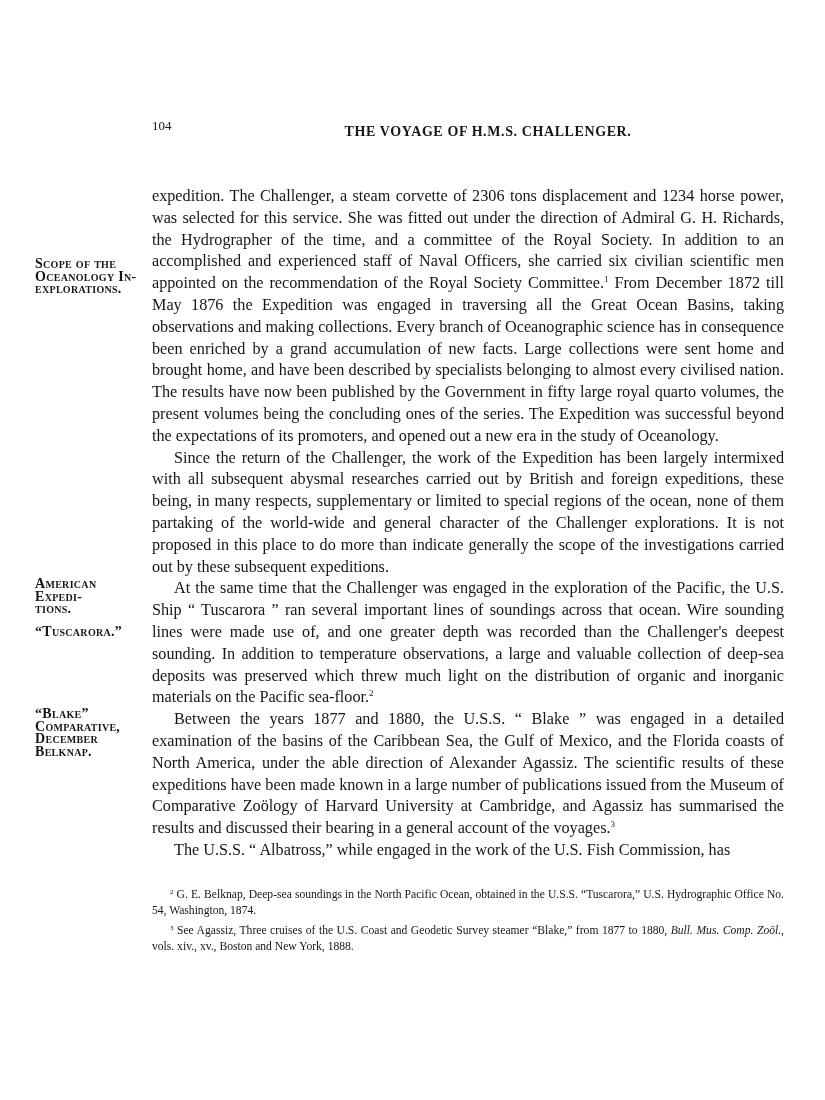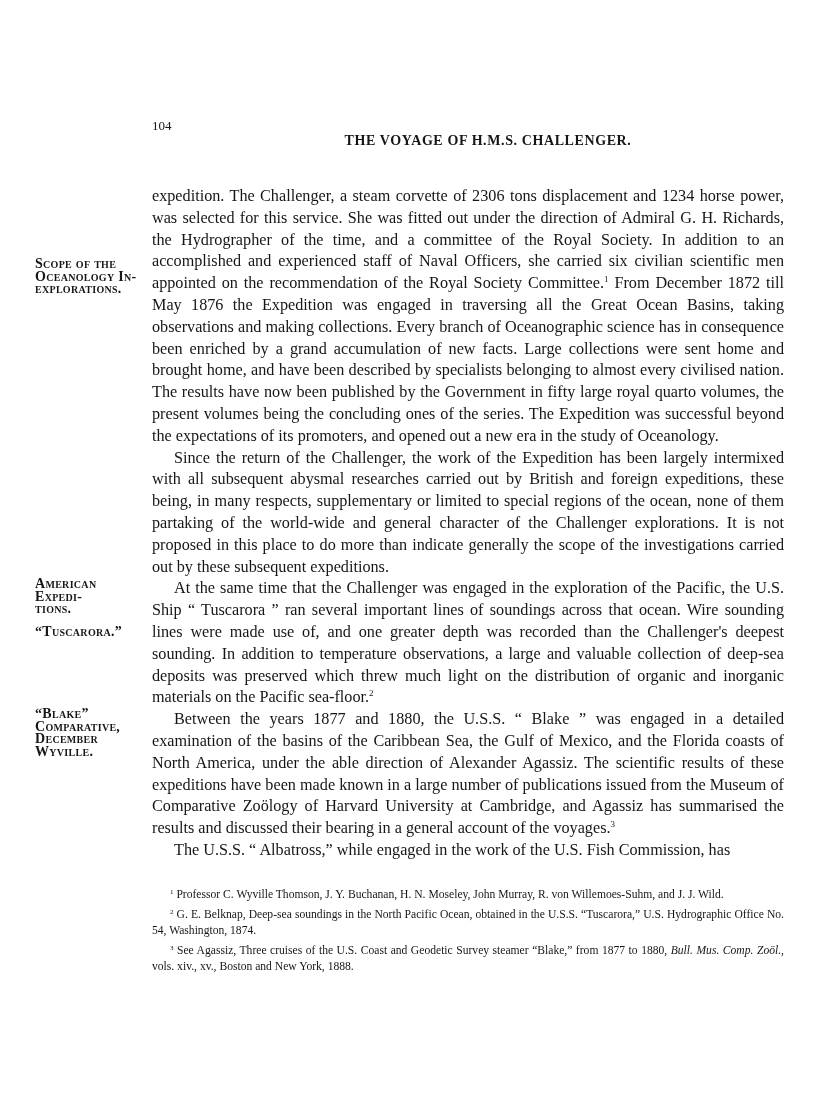--- a/index.html
+++ b/index.html
@@ -12,21 +12,21 @@
       color: #161616;
     }
     .page-header {
       position: absolute; left: 152px; top: 118px; width: 632px; height: 22px;
     }
     .page-number {
       position: absolute; left: 0; top: 0;
       font-weight: normal; font-size: 13px;
     }
     .running-title {
-      position: absolute; left: 0; right: 0; top: 15px; text-align: center;
+      position: absolute; left: 0; right: 0; top: 6px; text-align: center;
       font-weight: bold; font-size: 14px; letter-spacing: 0.6px;
       padding-left: 40px;
     }
     .body-text {
       position: absolute; left: 152px; top: 150px; width: 632px;
       font-size: 16.2px; line-height: 21.8px;
       text-align: justify;
       margin-top: 36px;
     }
     .body-text p { margin: 0; text-indent: 0; }
@@ -64,21 +64,21 @@
 <div class="sidenote" style="top:578px;">
   <span>American Expedi-</span>
   <span>tions.</span>
   <span style="margin-top:10px;">“Tuscarora.”</span>
 </div>
 
 <div class="sidenote" style="top:708px;">
   <span>“Blake”</span>
   <span>Comparative,</span>
   <span>December</span>
-  <span>Wyville.</span>
+  <span>Belknap.</span>
 </div>
 
 <div class="body-text">
   <p>
     <span>expedition. The Challenger, a steam corvette of 2306 tons displacement and 1234 horse power, was selected for this service. She was fitted out under the direction of Admiral G. H. Richards, the Hydrographer of the time, and a committee of the Royal Society. In addition to an accomplished and experienced staff of Naval Officers, she carried six civilian scientific men appointed on the recommendation of the Royal Society Committee.</span><sup class="fnref">1</sup><span> From December 1872 till May 1876 the Expedition was engaged in traversing all the Great Ocean Basins, taking observations and making collections. Every branch of Oceanographic science has in consequence been enriched by a grand accumulation of new facts. Large collections were sent home and brought home, and have been described by specialists belonging to almost every civilised nation. The results have now been published by the Government in fifty large royal quarto volumes, the present volumes being the concluding ones of the series. The Expedition was successful beyond the expectations of its promoters, and opened out a new era in the study of Oceanology.</span>
   </p>
   <p class="indent">
     <span>Since the return of the Challenger, the work of the Expedition has been largely intermixed with all subsequent abysmal researches carried out by British and foreign expeditions, these being, in many respects, supplementary or limited to special regions of the ocean, none of them partaking of the world-wide and general character of the Challenger explorations. It is not proposed in this place to do more than indicate generally the scope of the investigations carried out by these subsequent expeditions.</span>
   </p>
   <p class="indent">
@@ -87,24 +87,20 @@
   <p class="indent">
     <span>Between the years 1877 and 1880, the U.S.S. “ Blake ” was engaged in a detailed examination of the basins of the Caribbean Sea, the Gulf of Mexico, and the Florida coasts of North America, under the able direction of Alexander Agassiz. The scientific results of these expeditions have been made known in a large number of publications issued from the Museum of Comparative Zoölogy of Harvard University at Cambridge, and Agassiz has summarised the results and discussed their bearing in a general account of the voyages.</span><sup class="fnref">3</sup>
   </p>
   <p class="indent">
     <span>The U.S.S. “ Albatross,” while engaged in the work of the U.S. Fish Commission, has</span>
   </p>
 </div>
 
 <div class="footnotes">
   <p>
-    <sup>1</sup>
-    <span>Professor C. Wyville Thomson, J. Y. Buchanan, H. N. Moseley, John Murray, R. von Willemoes-Suhm, and J. J. Wild.</span>
-  </p>
-  <p>
     <sup>2</sup>
     <span>G. E. Belknap, Deep-sea soundings in the North Pacific Ocean, obtained in the U.S.S. “Tuscarora,” U.S. Hydrographic Office No. 54, Washington, 1874.</span>
   </p>
   <p>
     <sup>3</sup>
     <span>See Agassiz, Three cruises of the U.S. Coast and Geodetic Survey steamer “Blake,” from 1877 to 1880, </span><i>Bull. Mus. Comp. Zoöl.</i><span>, vols. xiv., xv., Boston and New York, 1888.</span>
   </p>
 </div>
 
 </body></html>

